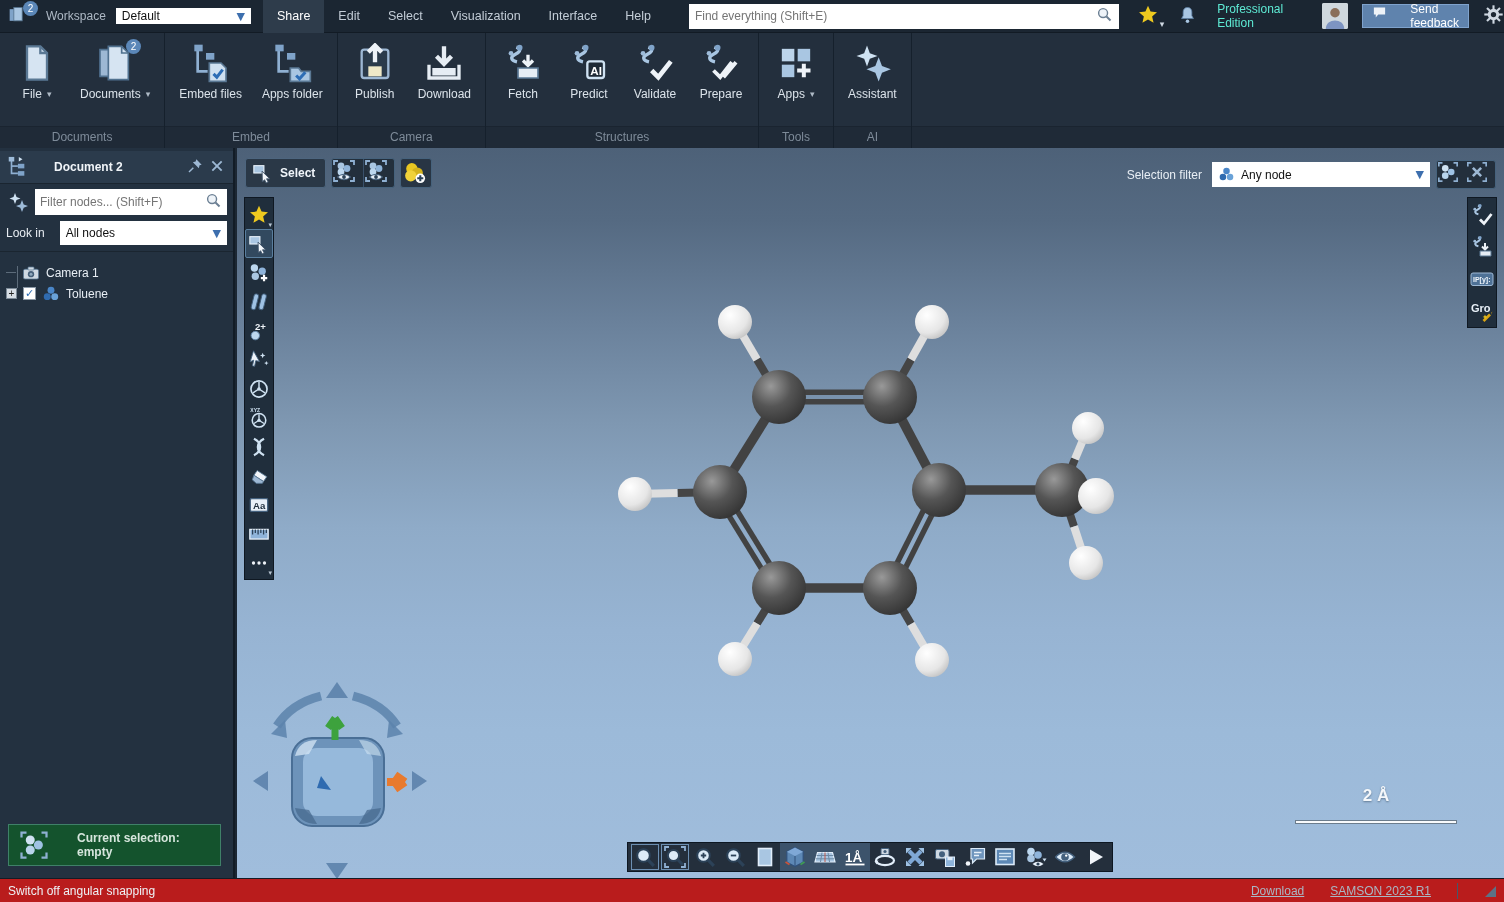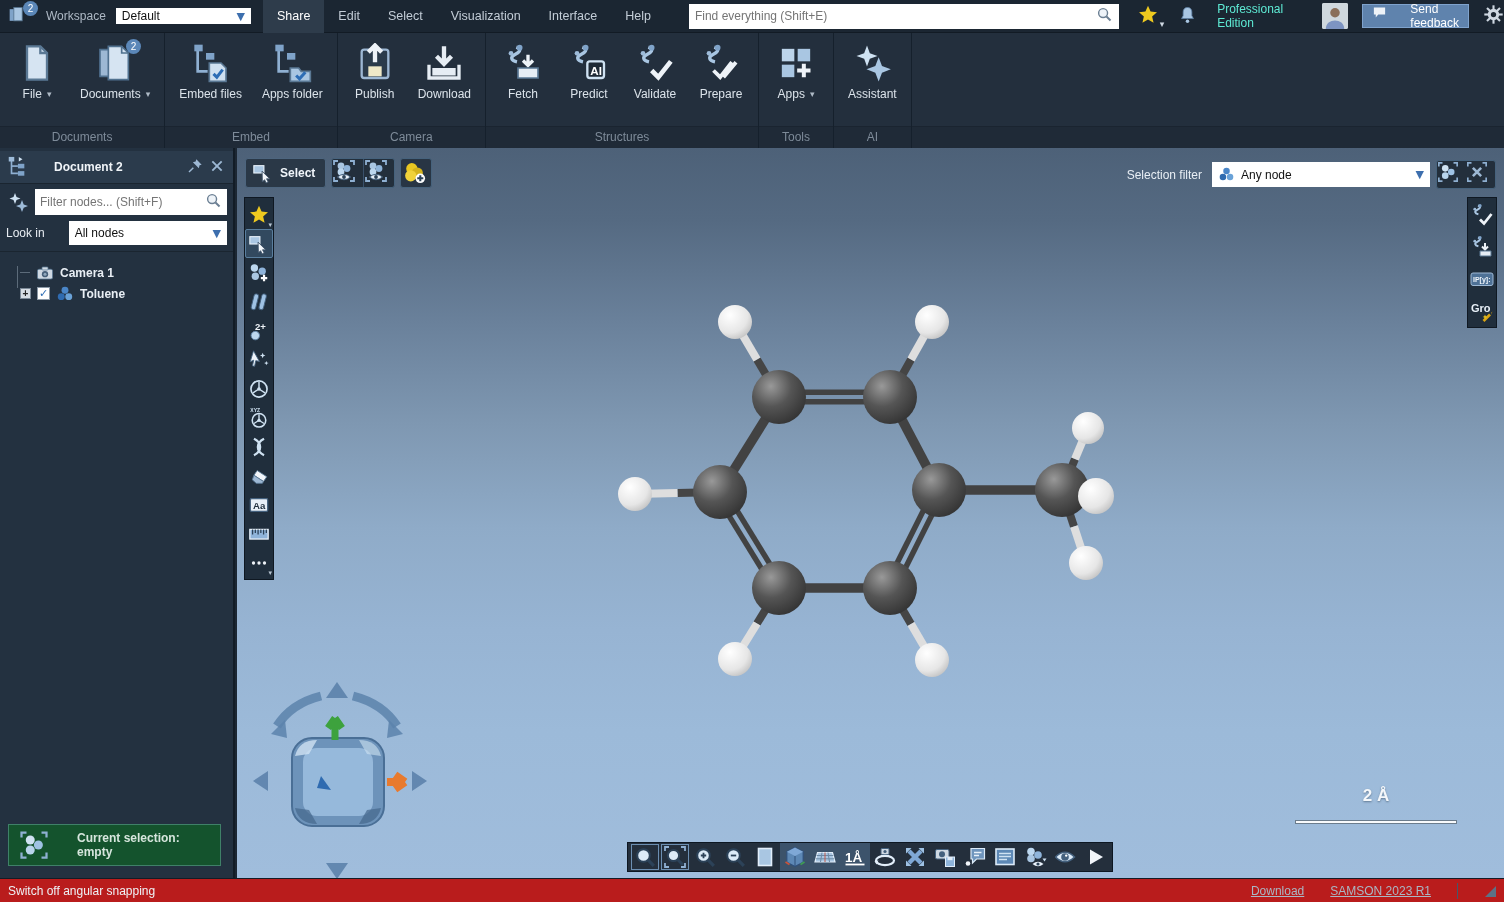--- a/index.html
+++ b/index.html
@@ -54,24 +54,24 @@
   .sb-header .hicon svg { width:22px; height:22px; }
   .sb-title { font-weight:bold; color:#f0f4f8; margin-left:26px; flex:1; }
   .sb-hbtn { width:18px; height:18px; margin-left:4px; }
   .sb-hbtn svg { width:16px; height:16px; }
   .sb-filterrow { display:flex; align-items:center; padding:5px 6px 4px; gap:5px; }
   .sb-sparkle { width:24px; height:24px; }
   .sb-sparkle svg { width:24px; height:24px; }
   .sb-filter { flex:1; height:26px; background:#fff; display:flex; align-items:center; padding:0 5px; }
   .sb-filter input { flex:1; border:none; outline:none; font-size:12px; color:#444; font-family:"Liberation Sans",sans-serif; }
   .sb-filter svg { width:17px; height:17px; }
-  .sb-lookin { display:flex; align-items:center; padding:2px 6px 6px; gap:24px; border-bottom:1px solid #1a2530; }
+  .sb-lookin { display:flex; align-items:center; padding:2px 6px 6px; gap:15px; border-bottom:1px solid #1a2530; }
   .sb-lookin .lbl { color:#e8edf2; }
   .dd-lookin { flex:1; height:24px; }
-  .tree { padding:10px 4px 0 20px; position:relative;font-weight:bold; }
+  .tree { padding:10px 4px 0 6px; position:relative; }
   .tree-row { display:flex; align-items:center; height:21px; gap:6px; position:relative; }
   .tree-guide-v { position:absolute; left:17px; top:14px; height:22px; border-left:1px solid #5c6b7a; }
   .tree-guide-h { width:10px; border-top:1px solid #5c6b7a; }
   .expander { width:11px; height:11px; background:#d6dde4; border:1px solid #7c8a98; color:#222; font-size:10px; line-height:9px; text-align:center; flex:none; }
   .checkbox { width:13px; height:13px; background:#fff; border:1px solid #8a98a6; color:#2d6db5; font-family:"DejaVu Sans",sans-serif; font-size:11px; line-height:11px; text-align:center; flex:none; }
   .tree-row .ticon { width:18px; height:18px; flex:none; }
   .tree-row .ticon svg { width:18px; height:18px; }
   .tree-row .tlabel { color:#e8eef4; }
   .sel-banner { position:absolute; left:8px; right:12px; bottom:12px; height:42px; background:#14532d; border:1px solid #3f8068; display:flex; align-items:center; padding:0 10px; gap:28px; }
   .sel-banner .bicon { width:30px; height:30px; }

